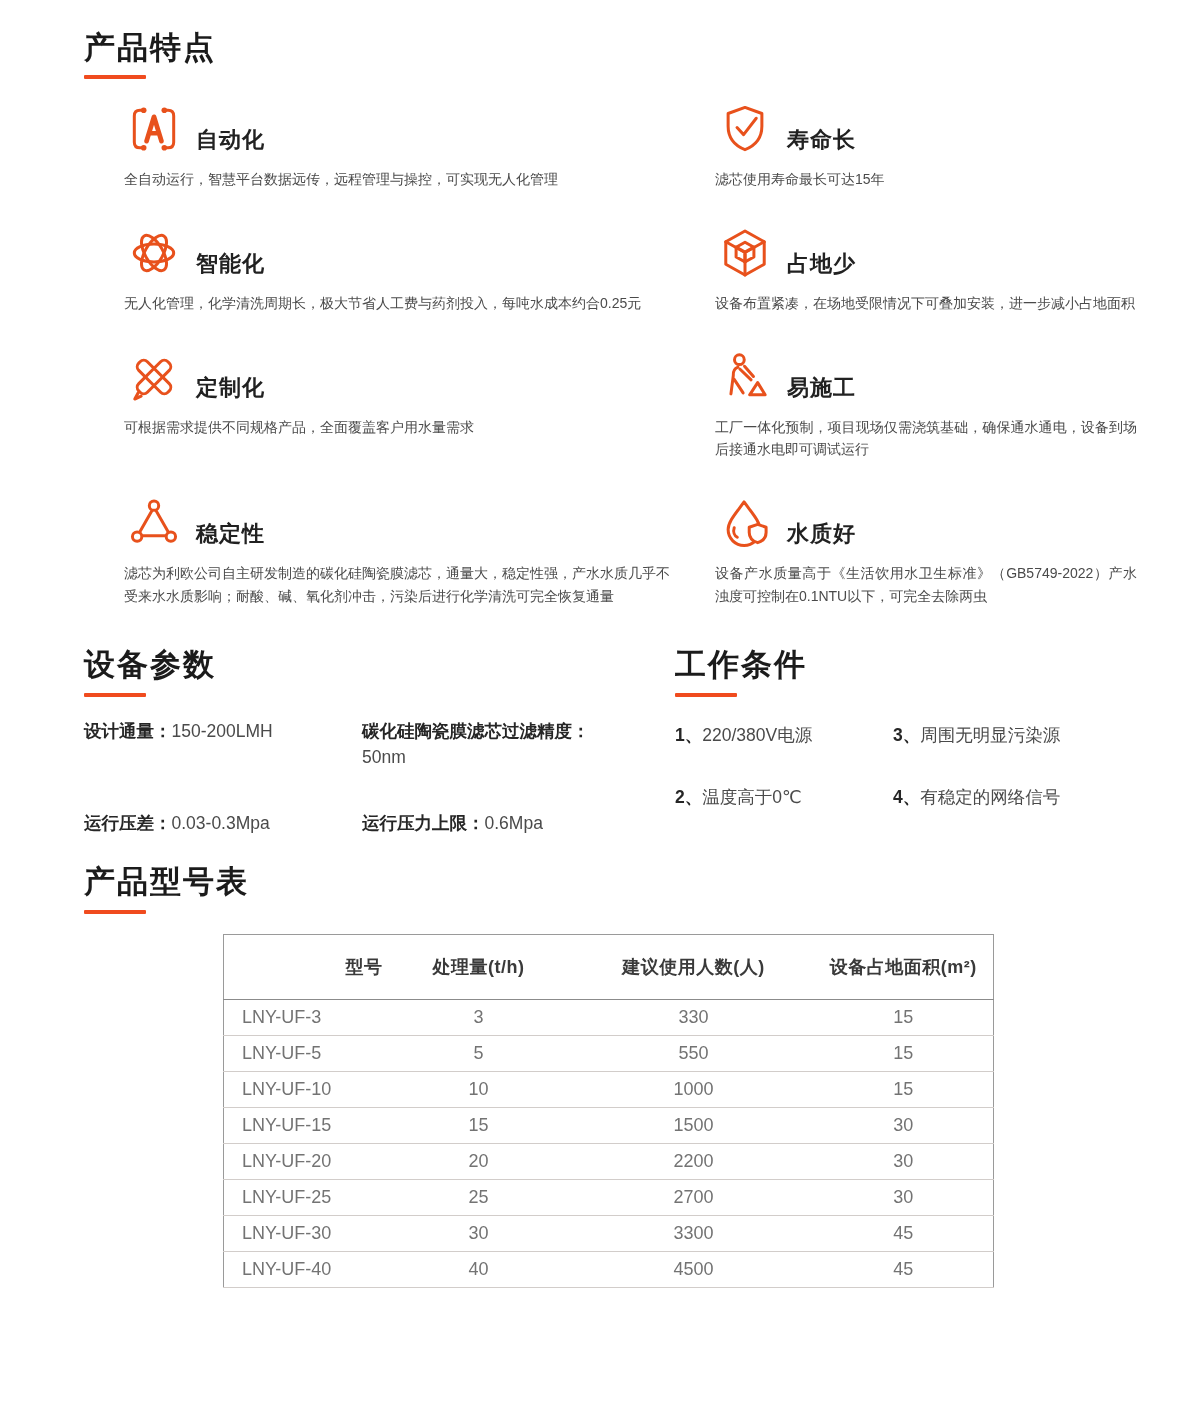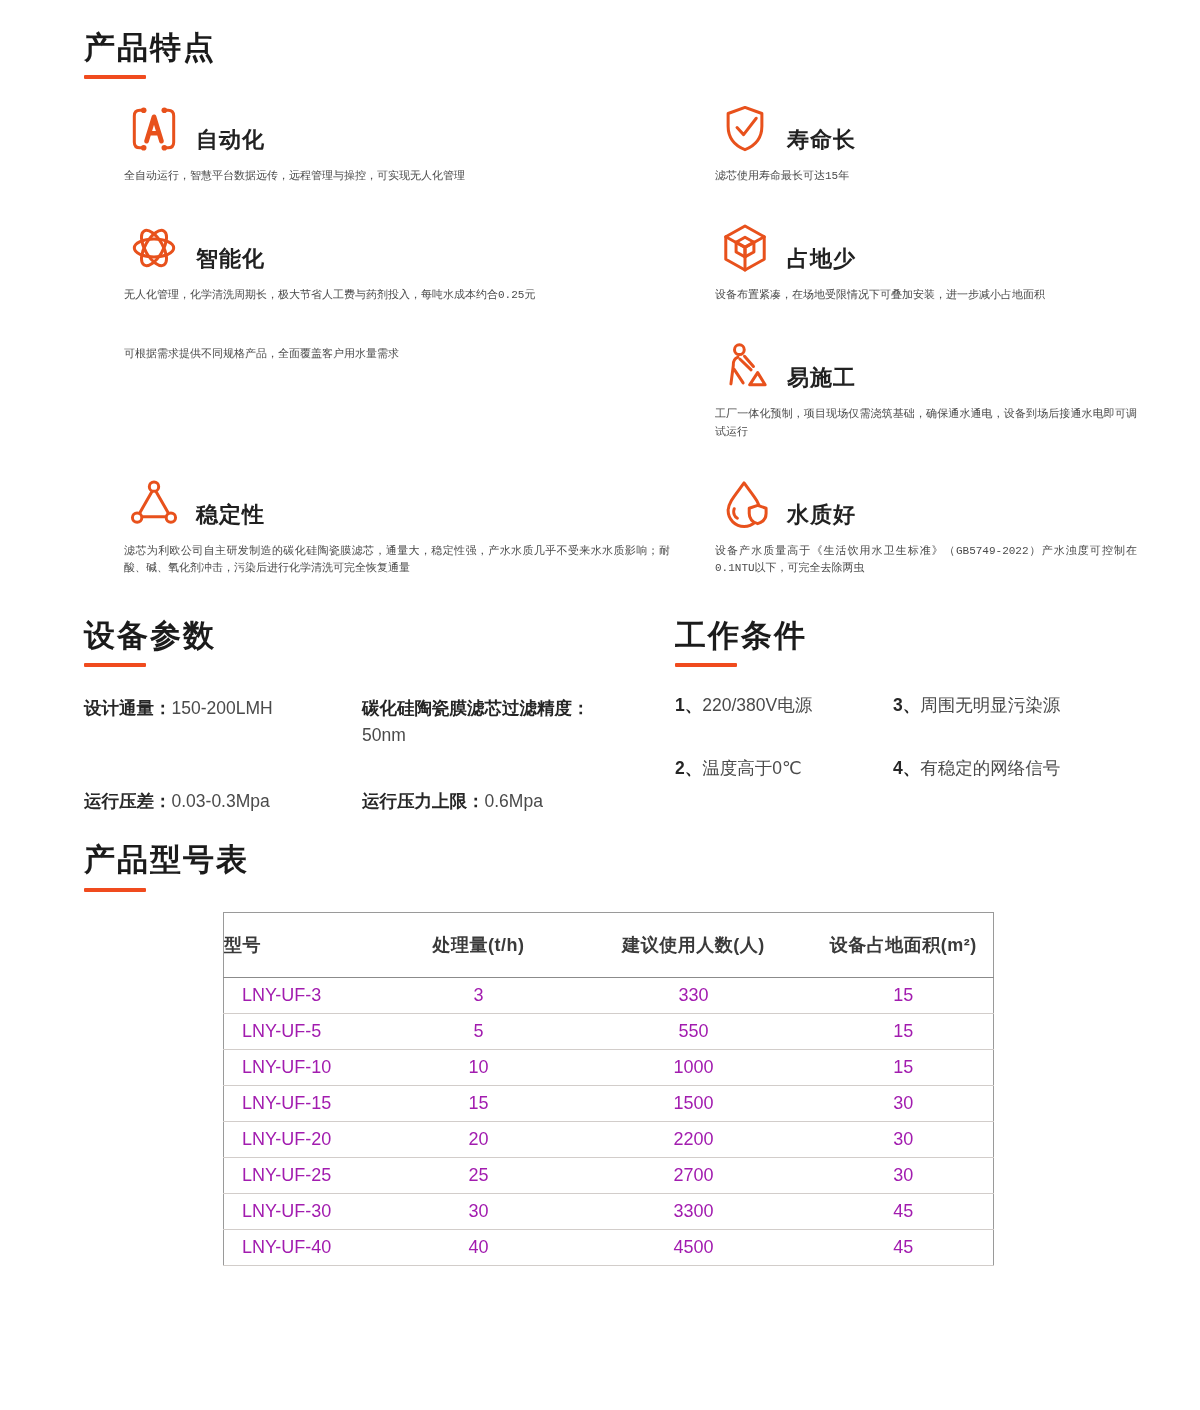--- a/index.html
+++ b/index.html
@@ -11,43 +11,43 @@
   .sec-title-block{margin:0 0 20px 0;}
   .sec-title{font-size:31px;font-weight:700;color:#1b1b1b;letter-spacing:2px;line-height:1.3;}
   .sec-underline{width:62px;height:4px;background:#f04b1e;margin-top:7px;border-radius:1px;}
 
   
   .features-grid{display:grid;grid-template-columns:546px 1fr;column-gap:45px;margin-top:16px;margin-left:40px;}
   .feature{margin-bottom:32px;}
   .feature-head{display:flex;align-items:flex-end;gap:12px;}
   .feature-icon{width:60px;height:60px;flex:0 0 60px;}
   .feature-title{font-size:22px;font-weight:700;color:#212121;padding-bottom:4px;letter-spacing:1px;}
-  .feature-desc{font-size:11px;color:#4a4a4a;line-height:1.62;text-align:justify;margin-top:9px;font-family:Liberation Mono, monospace;}
+  .feature-desc{font-size:14px;color:#4a4a4a;line-height:1.62;text-align:justify;margin-top:9px;}
 
   
   .mid-grid{display:grid;grid-template-columns:546px 1fr;column-gap:45px;margin-top:6px;}
-  .params-list{margin-top:28px;display:grid;grid-template-columns:238px 1fr;column-gap:2px;row-gap:25px;gap:40px;}
+  .params-list{margin-top:21px;display:grid;grid-template-columns:238px 1fr;column-gap:2px;row-gap:25px;gap:40px;}
   .param-item{font-size:17.5px;line-height:1.5;}
   .param-label{font-weight:700;color:#262626;}
   .param-value{color:#4a4a4a;}
   .conds-list{margin-top:26px;display:grid;grid-template-columns:218px 1fr;row-gap:38px;}
   .cond-item{font-size:17.5px;line-height:1.4;}
   .cond-num{font-weight:700;color:#262626;}
   .cond-text{color:#4a4a4a;}
 
   
   .models-section{margin-top:26px;}
   .models-table{border-collapse:collapse;width:771px;margin-left:139px;margin-top:2px;
                 border:1px solid #9a9a9a;table-layout:fixed;}
   .models-table th{height:62px;font-size:18px;font-weight:700;color:#3a3a3a;
                    border-bottom:1px solid #8b8b8b;letter-spacing:.5px;}
-  .models-table td{height:33px;font-size:18px;color:#a21caf;text-align:center;
+  .models-table td{height:33px;font-size:18px;color:#737373;text-align:center;
                    border-bottom:1px solid #d2cdca;}
   .models-table td.model-cell,.models-table th.model-head{text-align:left;padding-left:18px;}
-  .models-table th.model-head{text-align:left;padding-left:0;}
+  .models-table th.model-head{text-align:right;padding-left:0;}
   .col-model{width:160px;}.col-flow{width:190px;}.col-people{width:240px;}.col-area{width:180px;}
 
   .ic{stroke:#e8511c;fill:none;stroke-width:3.2;stroke-linecap:round;stroke-linejoin:round;}
   .ic-bold{stroke:#e8511c;fill:none;stroke-width:5;stroke-linecap:round;stroke-linejoin:round;}
   .ic-dot{fill:#e8511c;stroke:none;}
   .ic-fillw{fill:#ffffff;}
 </style>
 </head>
 <body>
 
@@ -106,20 +106,28 @@
           <path class="ic" d="M11.5 20 L32 31.5 L52.5 20 M32 31.5 V55.5"></path>
           <path class="ic" d="M32 20.5 L41.5 25.8 V36.2 L32 41.5 L22.5 36.2 V25.8 Z" stroke-width="2.6"></path>
           <path class="ic" d="M22.5 25.8 L32 31 L41.5 25.8 M32 31 V41.5" stroke-width="2.6"></path>
         </svg>
         <div class="feature-title">占地少</div>
       </div>
       <div class="feature-desc">设备布置紧凑，在场地受限情况下可叠加安装，进一步减小占地面积</div>
     </div>
 
     <div class="feature">
+      <div class="feature-head">
+        <svg class="feature-icon" viewBox="0 0 64 64">
+          <rect class="ic" x="10" y="25.5" width="44" height="13" rx="5.5" transform="rotate(45 32 32)"></rect>
+          <rect class="ic" x="10" y="25.5" width="44" height="13" rx="5.5" transform="rotate(-45 32 32)"></rect>
+          <path class="ic" d="M15 49 l-3.5 6.5 6.8-3.2" stroke-width="2.6"></path>
+        </svg>
+        <div class="feature-title">定制化</div>
+      </div>
       <div class="feature-desc">可根据需求提供不同规格产品，全面覆盖客户用水量需求</div>
     </div>
 
     <div class="feature">
       <div class="feature-head">
         <svg class="feature-icon" viewBox="0 0 64 64">
           <circle class="ic" cx="26" cy="13.5" r="5.2"></circle>
           <path class="ic" d="M24.5 21.5 C20.5 23 19.2 26.5 19.5 30.5 L17 50"></path>
           <path class="ic" d="M20.5 34.5 L30 49"></path>
           <path class="ic" d="M26.5 23.5 L38.5 35"></path>

